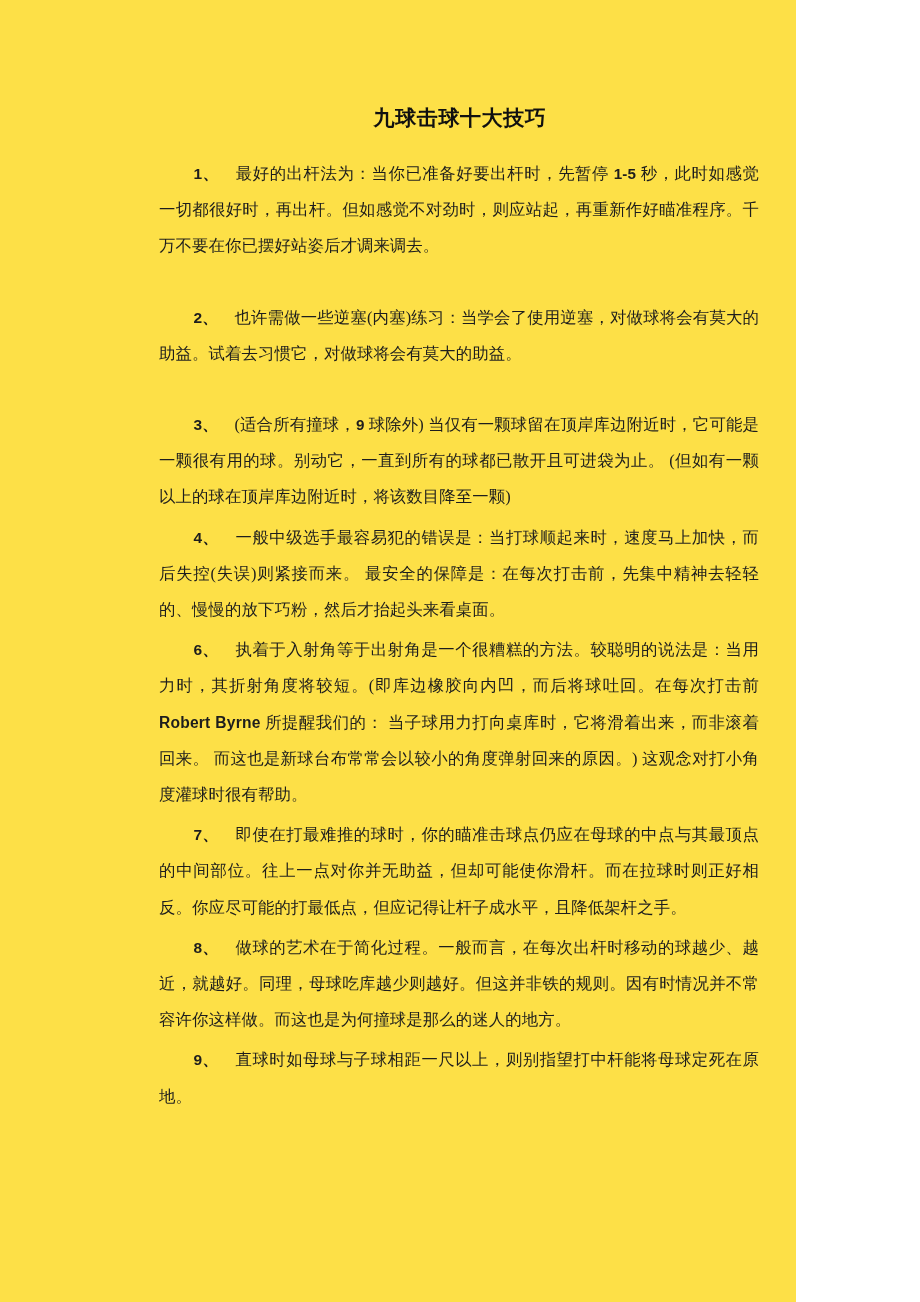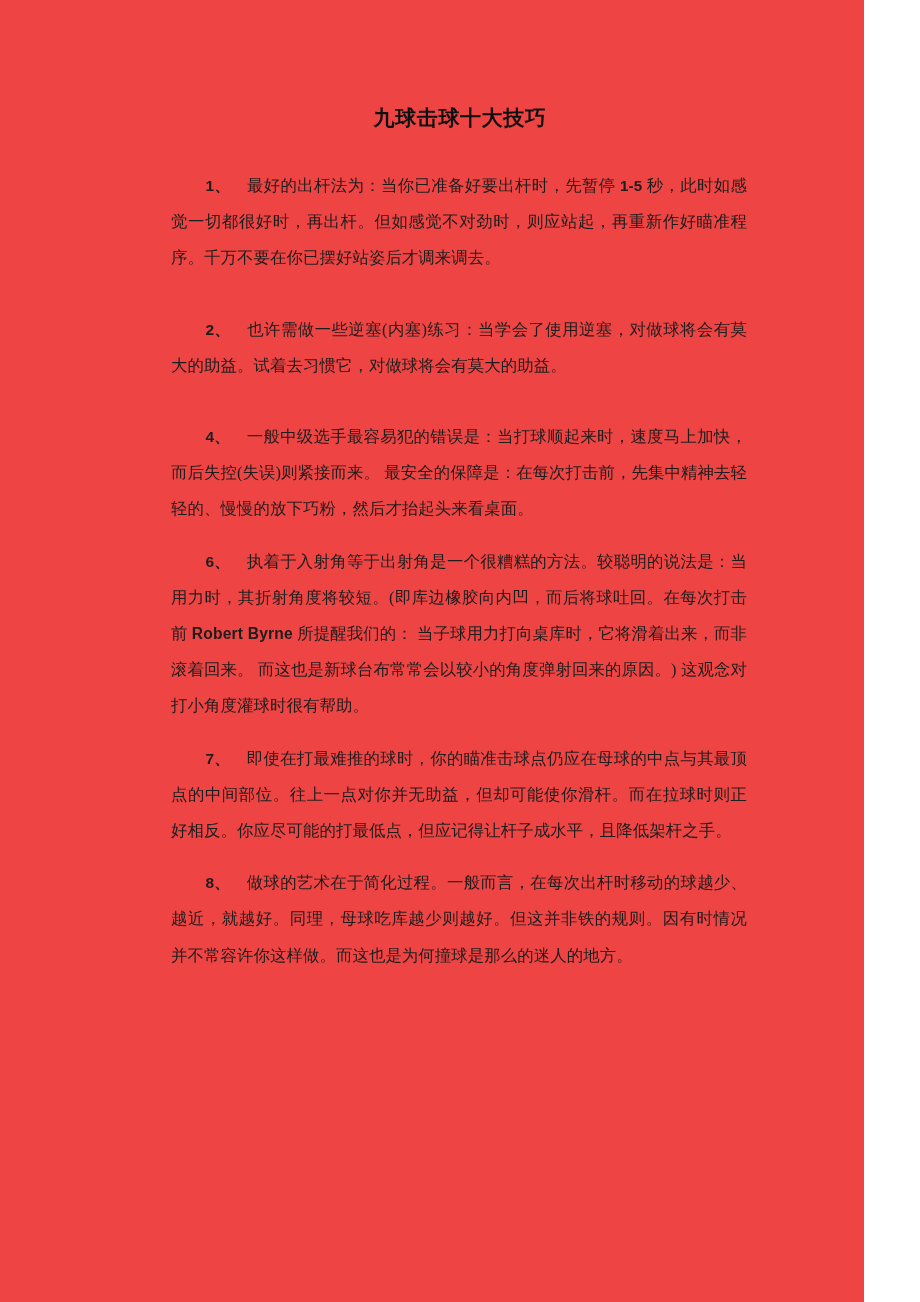--- a/index.html
+++ b/index.html
@@ -10,23 +10,23 @@
   body {
     width: 920px;
     height: 1302px;
     font-family: "Liberation Serif", "DejaVu Serif", serif;
     color: #1a1a1a;
     overflow: hidden;
   }
 
   .page {
     position: relative;
-    width: 864px;
+    width: 796px;
     height: 1302px;
-    background: #ef4444;
+    background: #fde047;
     box-sizing: border-box;
   }
 
   .doc-title {
     position: absolute;
     top: 104px;
     left: 0;
     width: 920px;
     text-align: center;
     font-size: 21px;
@@ -42,21 +42,21 @@
     left: 155px;
     width: 608px;
   }
 
   .para {
     font-size: 16.4px;
     line-height: 36.2px;
     text-align: justify;
     text-justify: inter-ideograph;
     text-indent: 2.1em;
-    margin: 16px;
+    margin: 4px;
     color: #1d1d1d;
     letter-spacing: 0.1px;
     word-break: break-word;
   }
 
   .para.gap-after {
     margin-bottom: 35px;
   }
 
   .num {
@@ -81,19 +81,21 @@
 </head>
 <body>
 
 <div class="page">
 
   <div class="doc-title">九球击球十大技巧</div>
 
   <div class="body-block">
       <p class="para gap-after"><span class="num">1、</span><span>　最好的出杆法为：当你已准备好要出杆时，先暂停 </span><span class="digit">1-5</span><span> 秒，此时如感觉一切都很好时，再出杆。但如感觉不对劲时，则应站起，再重新作好瞄准程序。千万不要在你已摆好站姿后才调来调去。</span></p>
       <p class="para gap-after"><span class="num">2、</span><span>　也许需做一些逆塞(内塞)练习：当学会了使用逆塞，对做球将会有莫大的助益。试着去习惯它，对做球将会有莫大的助益。</span></p>
+      <p class="para"><span class="num">3、</span><span>　(适合所有撞球，</span><span class="digit">9</span><span> 球除外) 当仅有一颗球留在顶岸库边附近时，它可能是一颗很有用的球。别动它，一直到所有的球都已散开且可进袋为止。 (但如有一颗以上的球在顶岸库边附近时，将该数目降至一颗)</span></p>
       <p class="para"><span class="num">4、</span><span>　一般中级选手最容易犯的错误是：当打球顺起来时，速度马上加快，而后失控(失误)则紧接而来。 最安全的保障是：在每次打击前，先集中精神去轻轻的、慢慢的放下巧粉，然后才抬起头来看桌面。</span></p>
       <p class="para"><span class="num">6、</span><span>　执着于入射角等于出射角是一个很糟糕的方法。较聪明的说法是：当用力时，其折射角度将较短。(即库边橡胶向内凹，而后将球吐回。在每次打击前 </span><span class="latin">Robert Byrne</span><span> 所提醒我们的： 当子球用力打向桌库时，它将滑着出来，而非滚着回来。 而这也是新球台布常常会以较小的角度弹射回来的原因。) 这观念对打小角度灌球时很有帮助。</span></p>
       <p class="para"><span class="num">7、</span><span>　即使在打最难推的球时，你的瞄准击球点仍应在母球的中点与其最顶点的中间部位。往上一点对你并无助益，但却可能使你滑杆。而在拉球时则正好相反。你应尽可能的打最低点，但应记得让杆子成水平，且降低架杆之手。</span></p>
       <p class="para"><span class="num">8、</span><span>　做球的艺术在于简化过程。一般而言，在每次出杆时移动的球越少、越近，就越好。同理，母球吃库越少则越好。但这并非铁的规则。因有时情况并不常容许你这样做。而这也是为何撞球是那么的迷人的地方。</span></p>
+      <p class="para"><span class="num">9、</span><span>　直球时如母球与子球相距一尺以上，则别指望打中杆能将母球定死在原地。</span></p>
     </div>
 
 </div>
 
 </body></html>

